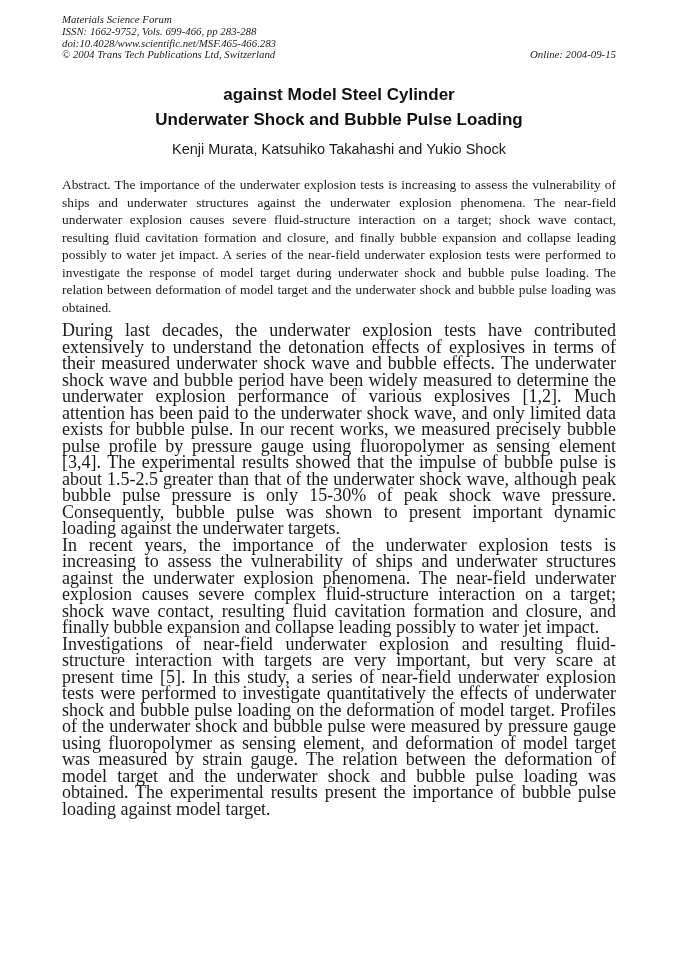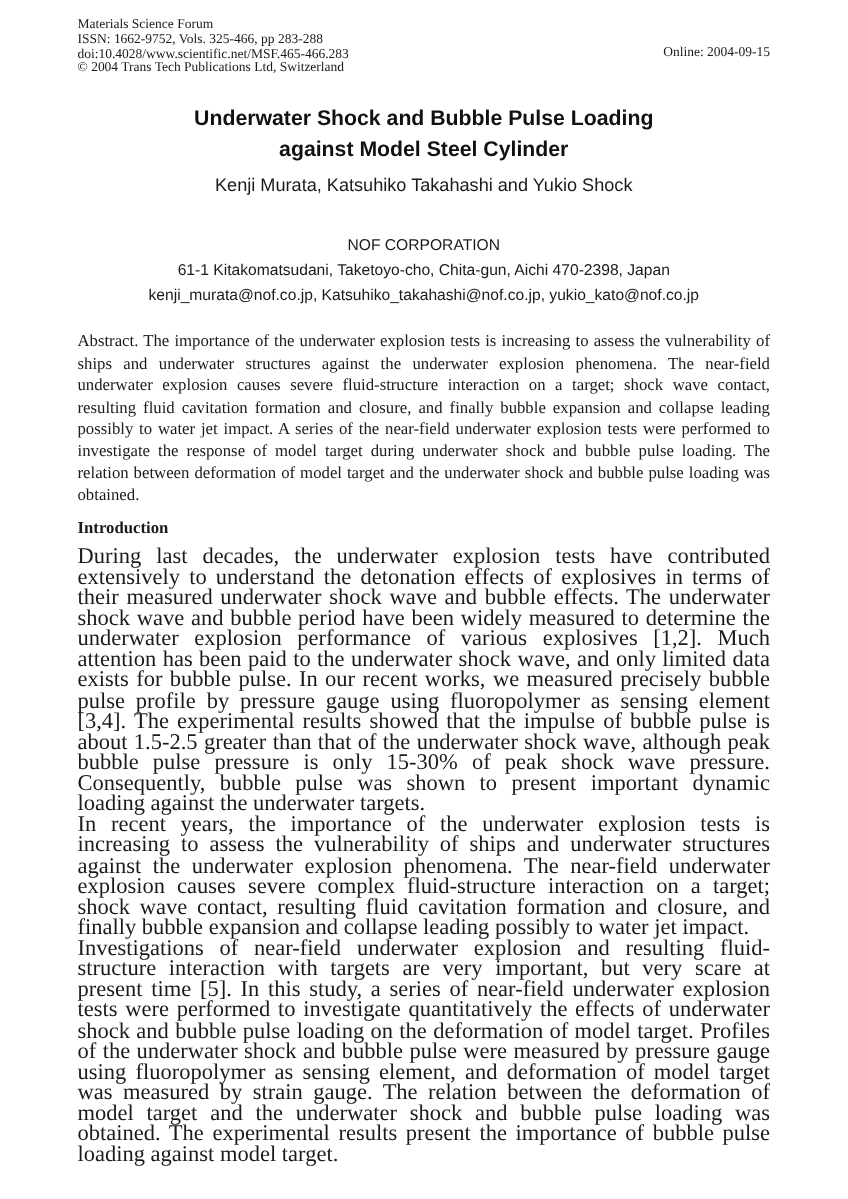--- a/index.html
+++ b/index.html
@@ -13,21 +13,22 @@
   .page {
     box-sizing: border-box;
     width: 678px; height: 959px;
     padding: 14px 62px 0 62px;
     background: #ffffff;
   }
   
   .hdr {
     display: flex;
     justify-content: space-between;
-    align-items: flex-start;
+    align-items: flex-end;
+    font-style: italic;
     font-size: 10.8px;
     line-height: 11.8px;
   }
   .hdr-left div { white-space: nowrap; }
   .hdr-right { white-space: nowrap; text-align: right; margin-top: 23px; }
   
   .title {
     margin-top: 21px;
     text-align: center;
     font-family: "Liberation Sans", sans-serif;
@@ -88,46 +89,40 @@
   .section p.first { margin-top: 6px; }
 </style>
 </head>
 <body>
 
 <div class="page">
 
   <div class="hdr">
     <div class="hdr-left">
       <div>Materials Science Forum</div>
-      <div>ISSN: 1662-9752, Vols. 325-466, pp 283-288</div>
+      <div>ISSN: 1662-9752, Vols. 699-466, pp 283-288</div>
       <div>doi:10.4028/www.scientific.net/MSF.465-466.283</div>
       <div>© 2004 Trans Tech Publications Ltd, Switzerland</div>
     </div>
     <div class="hdr-right">Online: 2004-09-15</div>
   </div>
 
   <div class="title">
+    <div>against Model Steel Cylinder</div>
     <div>Underwater Shock and Bubble Pulse Loading</div>
-    <div>against Model Steel Cylinder</div>
   </div>
 
   <div class="authors">Kenji Murata, Katsuhiko Takahashi and Yukio Shock</div>
 
-  <div class="affil">
-    <div>NOF CORPORATION</div>
-    <div>61-1 Kitakomatsudani, Taketoyo-cho, Chita-gun, Aichi 470-2398, Japan</div>
-    <div>kenji_murata@nof.co.jp, Katsuhiko_takahashi@nof.co.jp, yukio_kato@nof.co.jp</div>
-  </div>
 
 
   <div class="abstract">
     <span class="ab-label">Abstract.</span>
     <span>The importance of the underwater explosion tests is increasing to assess the vulnerability of ships and underwater structures against the underwater explosion phenomena. The near-field underwater explosion causes severe fluid-structure interaction on a target; shock wave contact, resulting fluid cavitation formation and closure, and finally bubble expansion and collapse leading possibly to water jet impact. A series of the near-field underwater explosion tests were performed to investigate the response of model target during underwater shock and bubble pulse loading. The relation between deformation of model target and the underwater shock and bubble pulse loading was obtained.</span>
   </div>
 
   <div class="section">
-    <div class="section-heading">Introduction</div>
     <p class="first">During last decades, the underwater explosion tests have contributed extensively to understand the detonation effects of explosives in terms of their measured underwater shock wave and bubble effects. The underwater shock wave and bubble period have been widely measured to determine the underwater explosion performance of various explosives [1,2]. Much attention has been paid to the underwater shock wave, and only limited data exists for bubble pulse. In our recent works, we measured precisely bubble pulse profile by pressure gauge using fluoropolymer as sensing element [3,4]. The experimental results showed that the impulse of bubble pulse is about 1.5-2.5 greater than that of the underwater shock wave, although peak bubble pulse pressure is only 15-30% of peak shock wave pressure. Consequently, bubble pulse was shown to present important dynamic loading against the underwater targets.</p>
     <p>In recent years, the importance of the underwater explosion tests is increasing to assess the vulnerability of ships and underwater structures against the underwater explosion phenomena. The near-field underwater explosion causes severe complex fluid-structure interaction on a target; shock wave contact, resulting fluid cavitation formation and closure, and finally bubble expansion and collapse leading possibly to water jet impact.</p>
     <p>Investigations of near-field underwater explosion and resulting fluid-structure interaction with targets are very important, but very scare at present time [5]. In this study, a series of near-field underwater explosion tests were performed to investigate quantitatively the effects of underwater shock and bubble pulse loading on the deformation of model target. Profiles of the underwater shock and bubble pulse were measured by pressure gauge using fluoropolymer as sensing element, and deformation of model target was measured by strain gauge. The relation between the deformation of model target and the underwater shock and bubble pulse loading was obtained. The experimental results present the importance of bubble pulse loading against model target.</p>
   </div>
 
 </div>
 
 </body></html>

